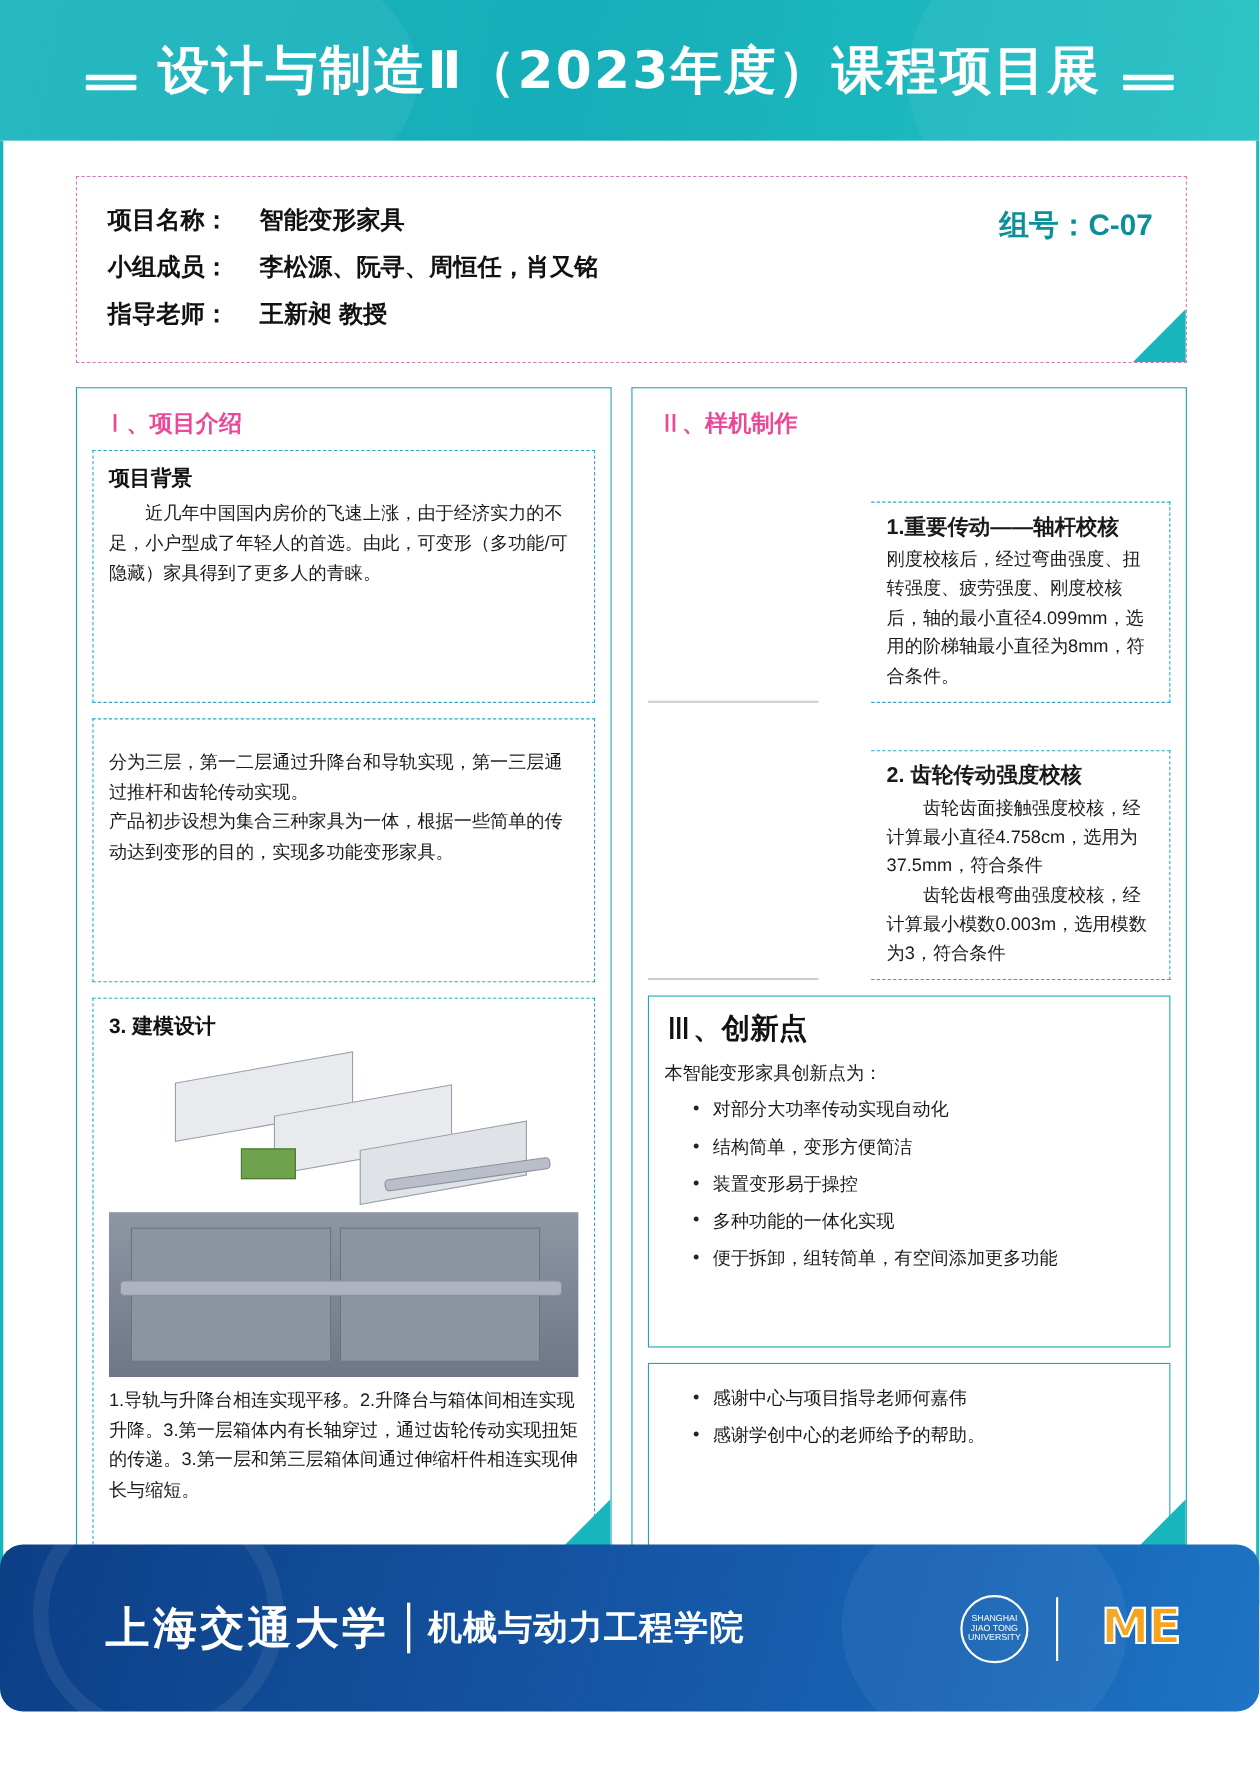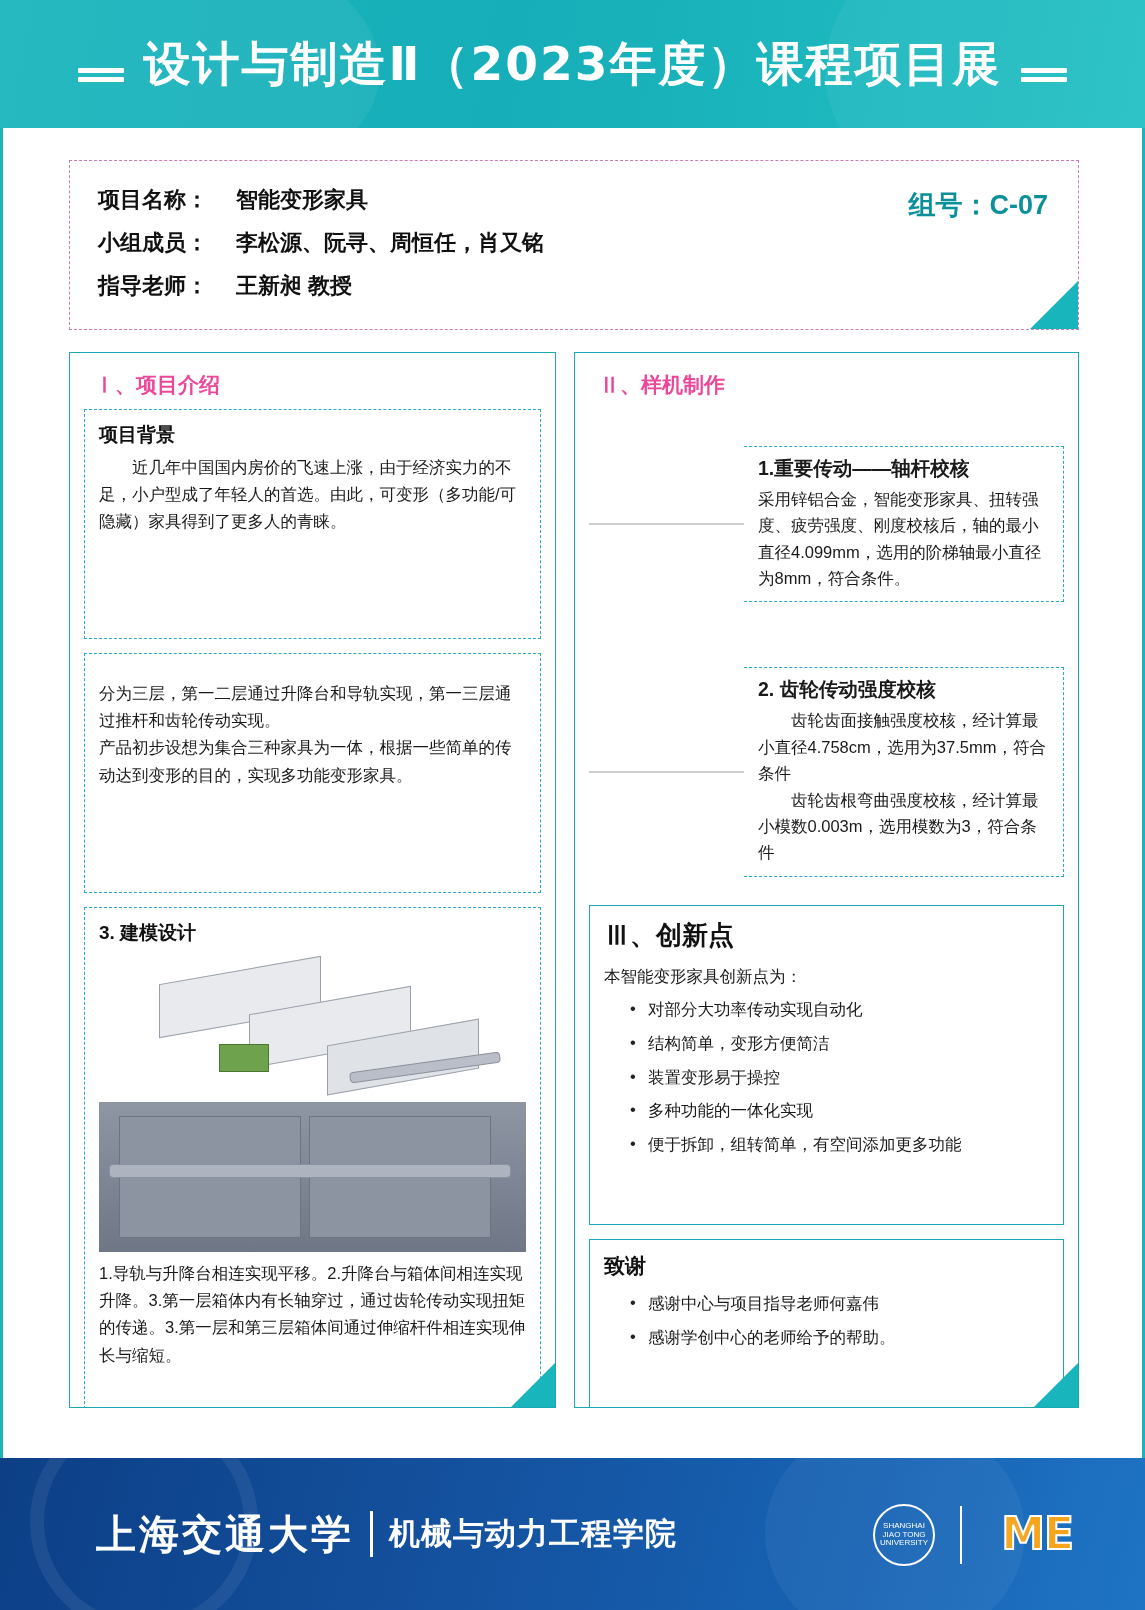--- a/index.html
+++ b/index.html
@@ -218,21 +218,22 @@
     height: 9px;
     background: #b9bec8;
     border: 1px solid #8b919c;
     border-radius: 4px;
   }
 
   
   .proto-row {
     display: flex;
     margin: 0 14px 14px 14px;
-    align-items: center;
+    align-items: flex-end;
+    gap: 48px;
   }
   .photo {
     width: 155px;
     flex: 0 0 155px;
     border: 1px solid #cfcfcf;
     box-sizing: border-box;
     position: relative;
     overflow: hidden;
   }
   .photo-1 { background: linear-gradient(160deg,#cfd2d4 0%, #b9bdbe 55%, #9fa3a4 100%); }
@@ -293,25 +294,26 @@
     content: "•";
     position: absolute;
     left: 0;
     top: -1px;
     color: #222;
   }
 
   
   .footer {
     position: absolute;
-    left: 0; top: 1458px;
+    left: 0; top: 1404px;
     width: 1145px;
     height: 152px;
     background: linear-gradient(105deg,#0c3f86 0%, #14519e 40%, #1763b4 75%, #1f74c4 100%);
     overflow: hidden;
+    border-radius: 21px;
   }
   .footer::before {
     content:"";
     position:absolute; left:30px; top:-50px; width:200px; height:200px;
     border:14px solid rgba(255,255,255,0.07); border-radius:50%;
   }
   .footer::after {
     content:"";
     position:absolute; right:120px; top:-40px; width:260px; height:230px;
     border-radius:50%; background:rgba(255,255,255,0.05);
@@ -449,21 +451,21 @@
     <div class="corner"></div>
   </div>
 
   <div class="col col-right">
     <div class="sec-title">Ⅱ、样机制作</div>
 
     <div class="proto-row" style="height:230px">
       <div class="photo photo-1"></div>
       <div class="proto-text">
         <h4>1.重要传动——轴杆校核</h4>
-        <p>采用锌铝合金，智能变形家具、扭转强度、疲劳强度、刚度校核后，轴的最小直径4.099mm，选用的阶梯轴最小直径为8mm，符合条件。</p>
+        <p>刚度校核后，经过弯曲强度、扭转强度、疲劳强度、刚度校核后，轴的最小直径4.099mm，选用的阶梯轴最小直径为8mm，符合条件。</p>
       </div>
     </div>
 
     <div class="proto-row" style="height:238px">
       <div class="photo photo-2"></div>
       <div class="proto-text">
         <h4>2. 齿轮传动强度校核</h4>
         <p class="indent">齿轮齿面接触强度校核，经计算最小直径4.758cm，选用为37.5mm，符合条件</p>
         <p class="indent">齿轮齿根弯曲强度校核，经计算最小模数0.003m，选用模数为3，符合条件</p>
       </div>
@@ -475,21 +477,20 @@
       <ul class="bullets">
         <li>对部分大功率传动实现自动化</li>
         <li>结构简单，变形方便简洁</li>
         <li>装置变形易于操控</li>
         <li>多种功能的一体化实现</li>
         <li>便于拆卸，组转简单，有空间添加更多功能</li>
       </ul>
     </div>
 
     <div class="panel panel-thanks" style="border-style:solid;border-color:#1ca7b5;">
-      <h4 style="font-size:21px;margin-bottom:10px;">致谢</h4>
       <ul class="bullets">
         <li>感谢中心与项目指导老师何嘉伟</li>
         <li>感谢学创中心的老师给予的帮助。</li>
       </ul>
     </div>
 
     <div class="corner"></div>
   </div>
 </div>
 

